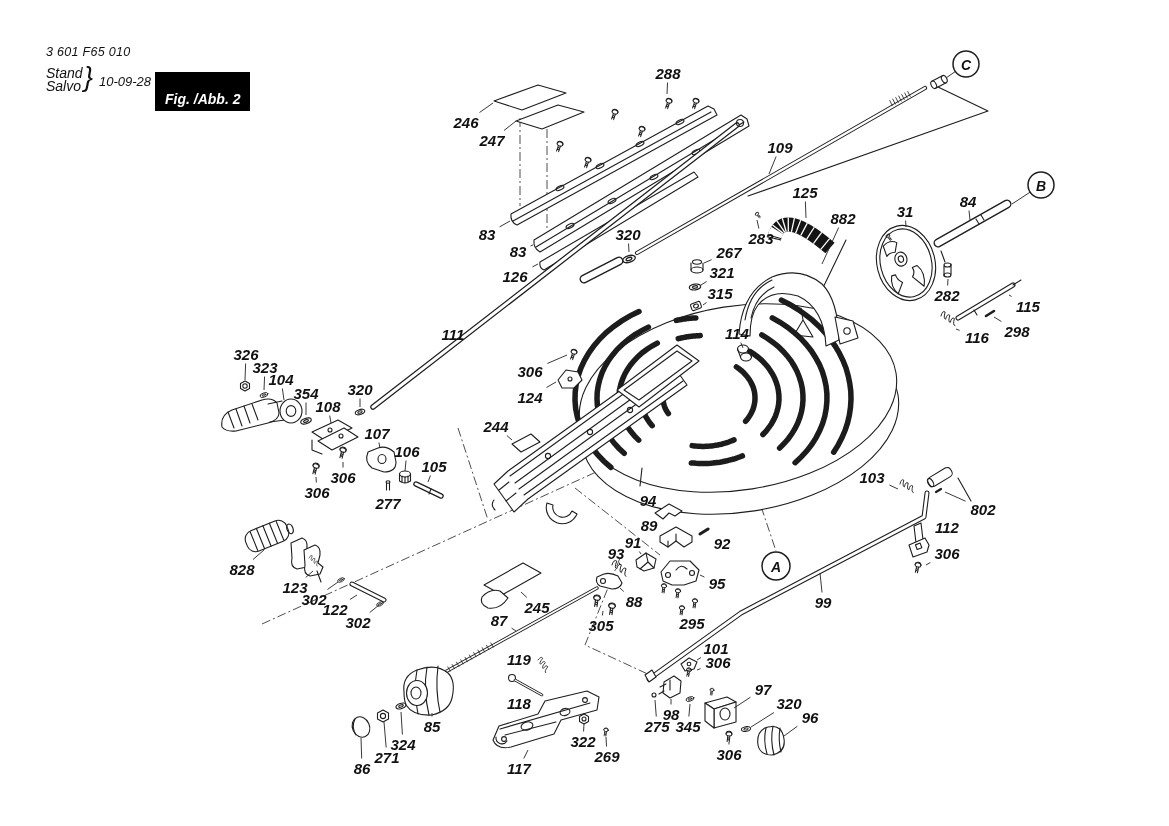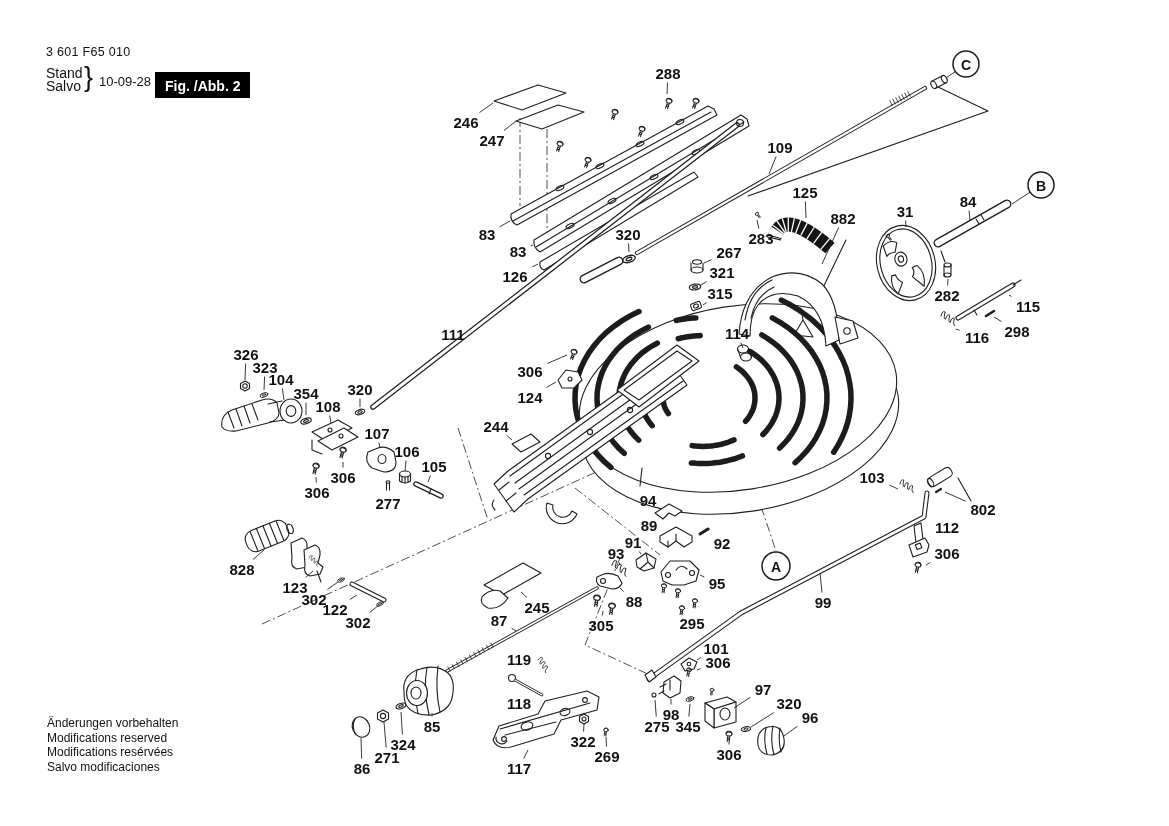--- a/index.html
+++ b/index.html
@@ -1,23 +1,23 @@
 <!DOCTYPE html>
 <html><head>
 <meta charset="utf-8">
 <style>
   html,body{margin:0;padding:0;background:#fff;}
   .page{position:relative;width:1169px;height:826px;background:#fff;overflow:hidden;
-        font-family:"Liberation Sans",sans-serif;color:#111;}
+        font-family:"Liberation Sans",sans-serif;color:#111;font-style:italic;}
   .hdr-part{position:absolute;left:46px;top:45px;font-size:12.5px;letter-spacing:.3px;}
   .hdr-stand{position:absolute;left:46px;top:67px;font-size:14px;line-height:12.5px;}
   .hdr-brace{position:absolute;left:84px;top:62px;font-size:27px;font-weight:400;}
   .hdr-date{position:absolute;left:99px;top:74px;font-size:13px;}
   .fig-badge{position:absolute;left:155px;top:72px;background:#000;color:#fff;
-             font-size:14px;font-weight:700;padding:6px 10px 4px 10px;}
+             font-size:14px;font-weight:700;padding:19px 10px 4px 10px;}
   .footer{position:absolute;left:47px;top:716px;font-size:12px;line-height:14.5px;}
   svg text.callout{font-family:"Liberation Sans",sans-serif;font-weight:700;font-size:15px;fill:#111;}
   svg text.refl{font-family:"Liberation Sans",sans-serif;font-weight:700;font-size:14px;fill:#111;}
   .ln{stroke:#1e1e1e;fill:none;stroke-width:1.1;stroke-linecap:round;stroke-linejoin:round;}
   .fw{fill:#fff;stroke:#1e1e1e;stroke-width:1.1;stroke-linejoin:round;}
   .phantom{stroke:#3a3a3a;stroke-width:.9;fill:none;stroke-dasharray:9 3 2 3;}
 </style>
 </head>
 <body>
 
@@ -25,26 +25,20 @@
 
   <div class="hdr-part">3 601 F65 010</div>
   <div class="hdr-stand">
     <div>Stand</div>
     <div>Salvo</div>
   </div>
   <div class="hdr-brace">}</div>
   <div class="hdr-date">10-09-28</div>
   <div class="fig-badge">Fig. /Abb. 2</div>
 
-  <div class="footer">
-    <div>Änderungen vorbehalten</div>
-    <div>Modifications reserved</div>
-    <div>Modifications resérvées</div>
-    <div>Salvo modificaciones</div>
-  </div>
 
   <svg id="dwg" width="1169" height="826" viewBox="0 0 1169 826" style="position:absolute;left:0;top:0">
     <defs>
       <g id="scr" class="ln">
         <ellipse cx="0" cy="0" rx="3.3" ry="2.3"></ellipse>
         <path d="M-3.3,0 Q-3.3,-3 0,-3 Q3.3,-3 3.3,0"></path>
         <path d="M-1.2,2.1 L-1.2,8.6 M1.2,2.1 L1.2,8.6 M-1.2,4 L1.2,5 M-1.2,6 L1.2,7"></path>
       </g>
       <g id="wash" class="ln">
         <ellipse rx="5.2" ry="2.6"></ellipse>

